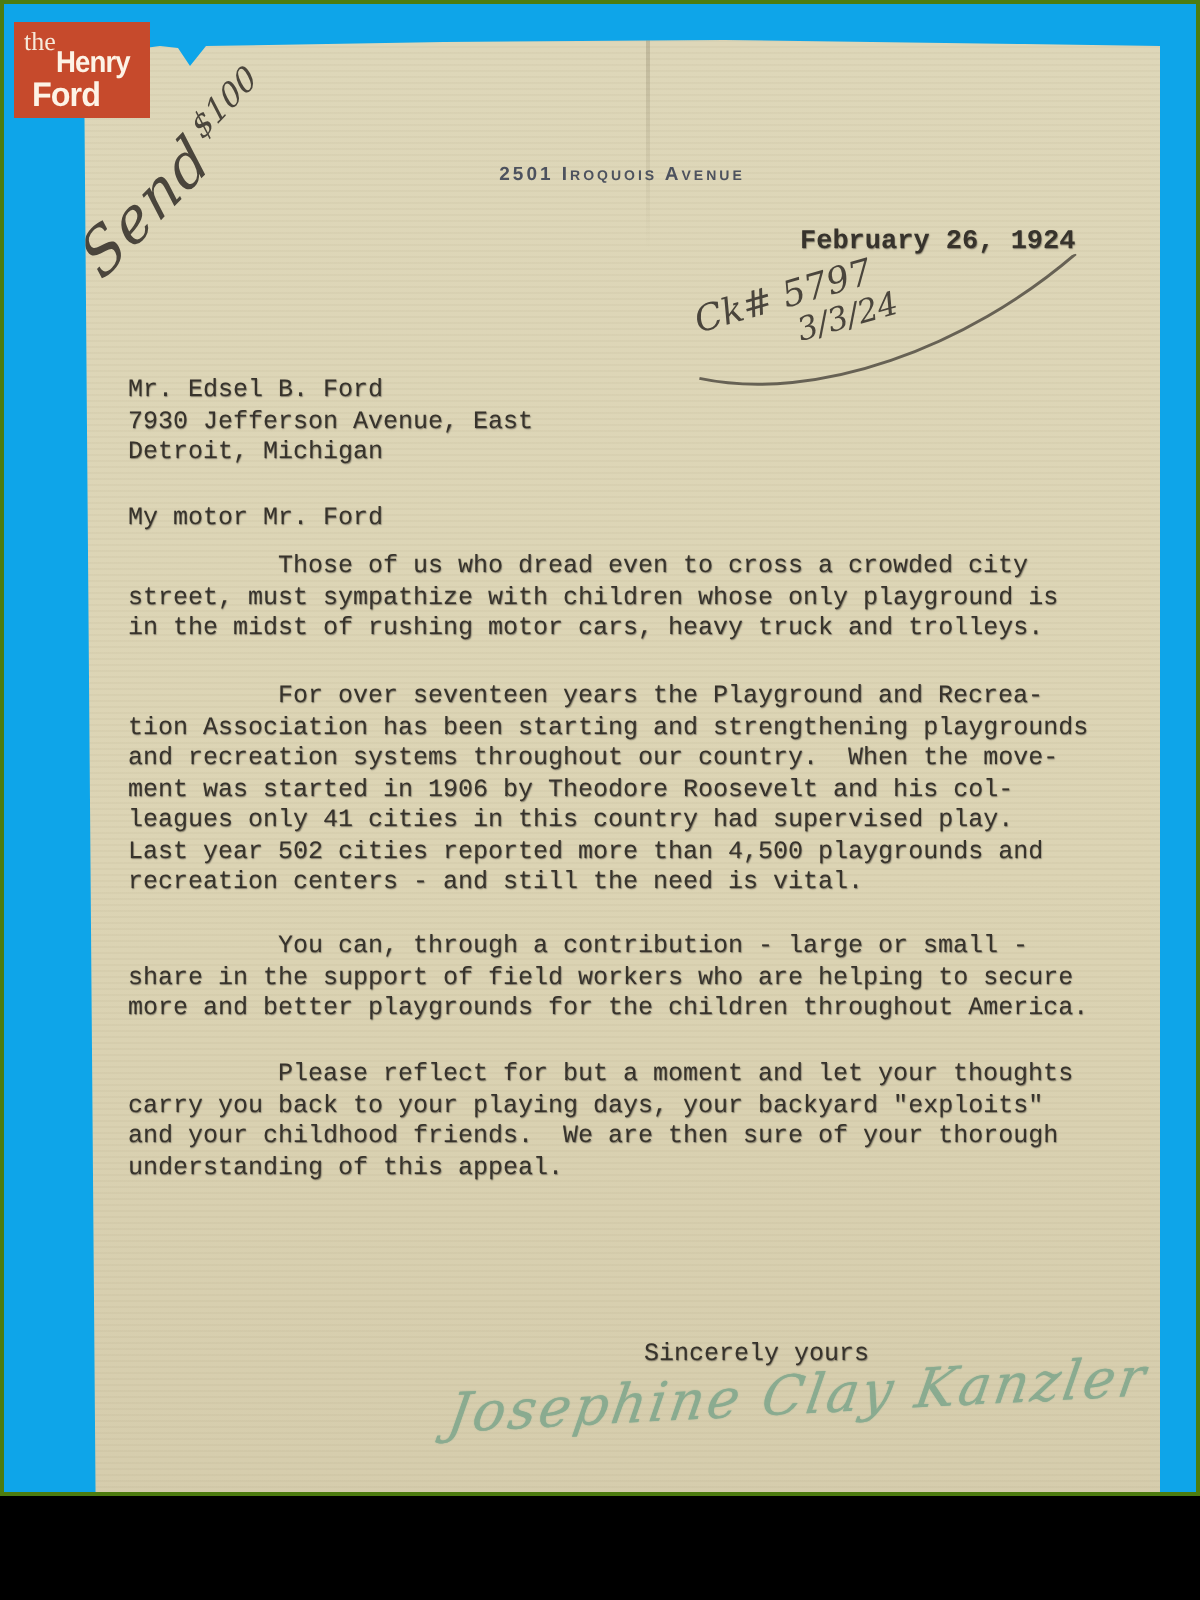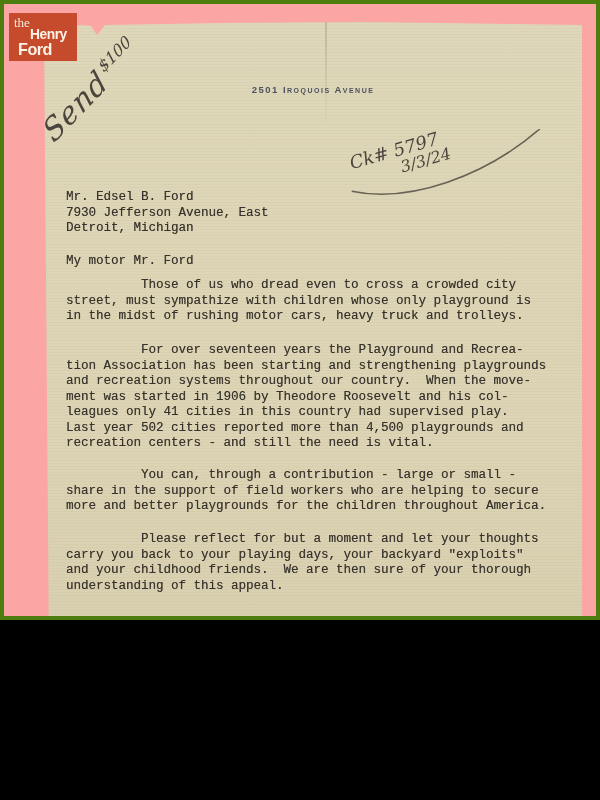--- a/index.html
+++ b/index.html
@@ -1,19 +1,19 @@
 <!DOCTYPE html>
 <html style="--logo-bg: #c64a2c; --paper: #dcd4b5; --ink: #37332c; --letterhead-ink: #4d525e; --pencil: #4a453c; --signature-ink: #8aab90;"><head>
 <meta charset="utf-8">
 <style>
   html,body{margin:0;padding:0;background:#000;}
   .scene{
-    position:relative;width:600px;height:620px;overflow:hidden;
-    background:#fca5a5;
-    border:4px solid #4d7c0f;box-sizing:border-box;
+    position:relative;width:600px;height:748px;overflow:hidden;
+    background:#0ea5e9;
+    border:2px solid #4d7c0f;box-sizing:border-box;
     font-family:"Liberation Sans",sans-serif;
   }
   
   .logo{
     position:absolute;left:5px;top:9px;width:68px;height:48px;
     background:var(--logo-bg,#c64a2c);z-index:9;
   }
   .logo .the{
     position:absolute;left:5px;top:2px;
     font-family:"Liberation Serif",serif;font-size:13px;color:#f6e9da;
@@ -98,20 +98,21 @@
     <span class="the">the</span>
     <span class="henry">Henry</span>
     <span class="ford">Ford</span>
   </div>
 
   <div class="paper">
     <div class="crease"></div>
 
     <div class="lh lh-addr">2501 Iroquois Avenue</div>
 
+    <div class="typed date">February 26, 1924</div>
 
     <div class="hand send-note"><span>Send</span><span class="amount">$100</span></div>
 
     <div class="hand check-note">
       <div>Ck# 5797</div>
       <div class="line2">3/3/24</div>
       <svg class="check-swash" width="205" height="40">
         <path d="M2 8 C 55 36, 135 30, 200 0" stroke="#4a453c" fill="none" stroke-width="1.5" opacity="0.8"></path>
       </svg>
     </div>

